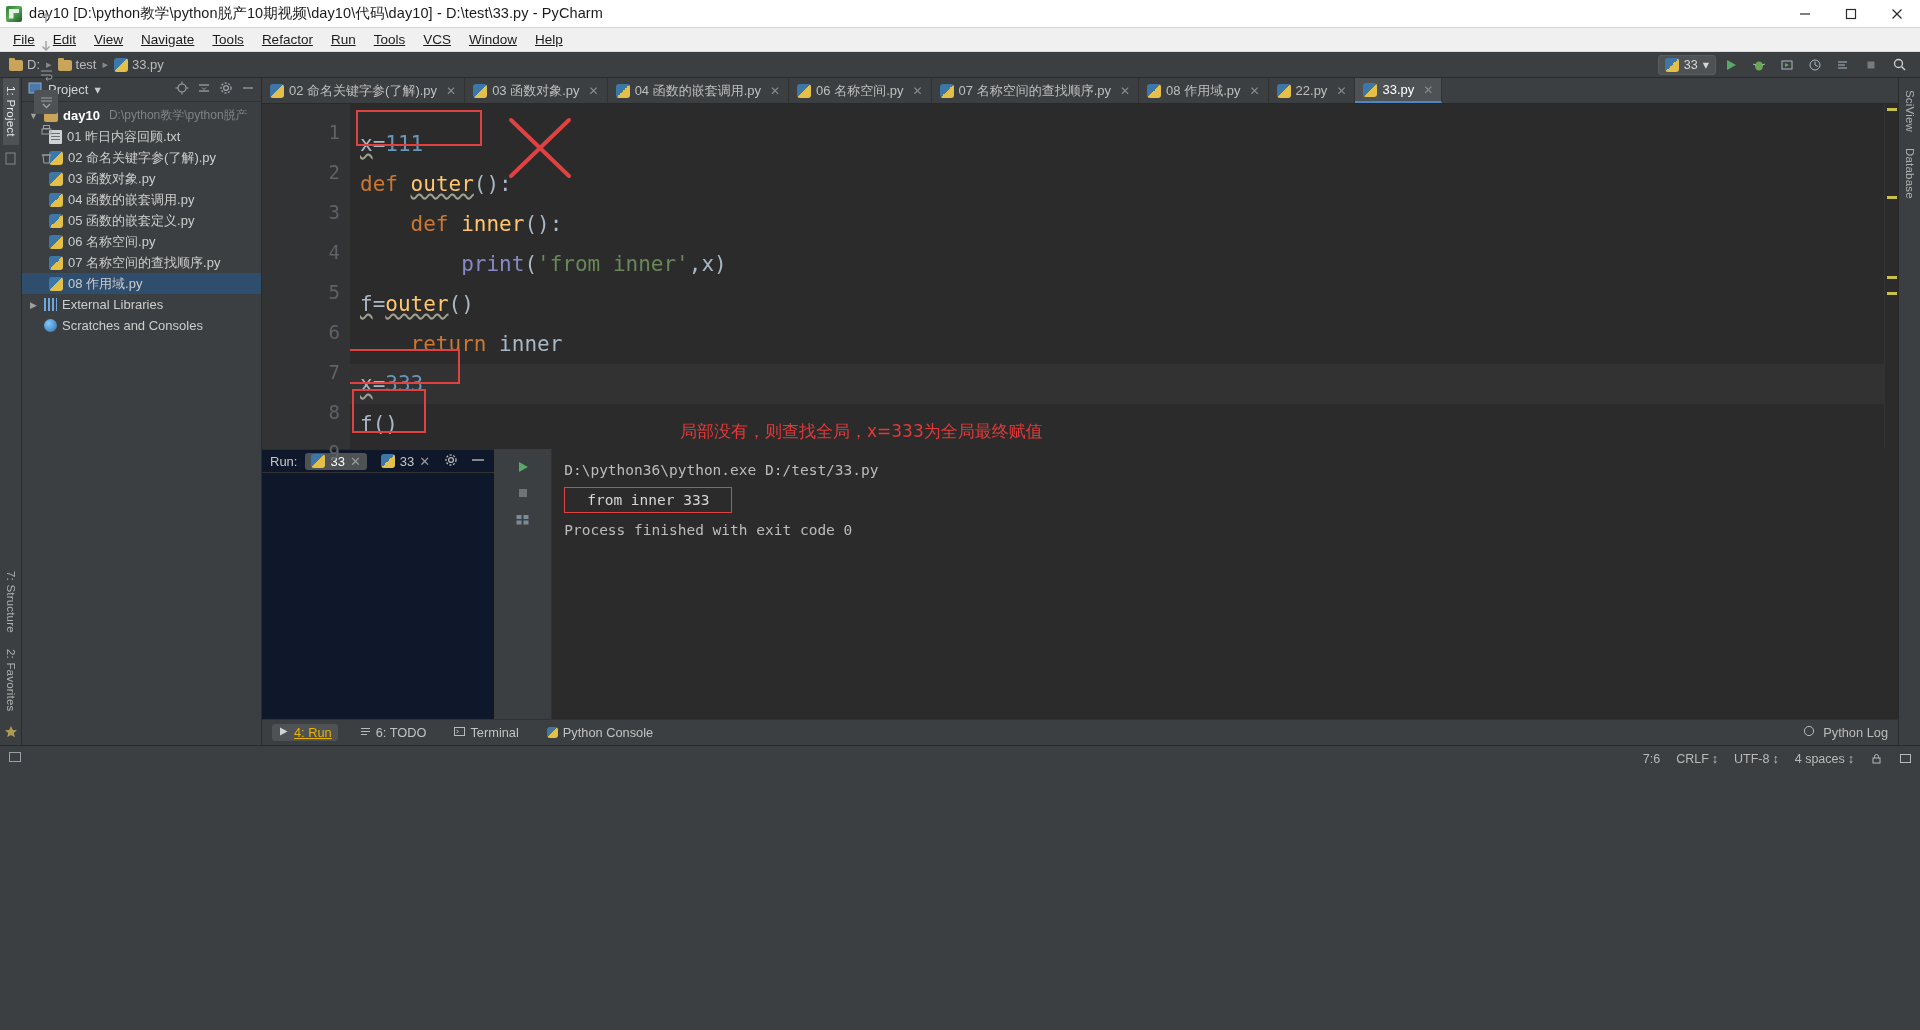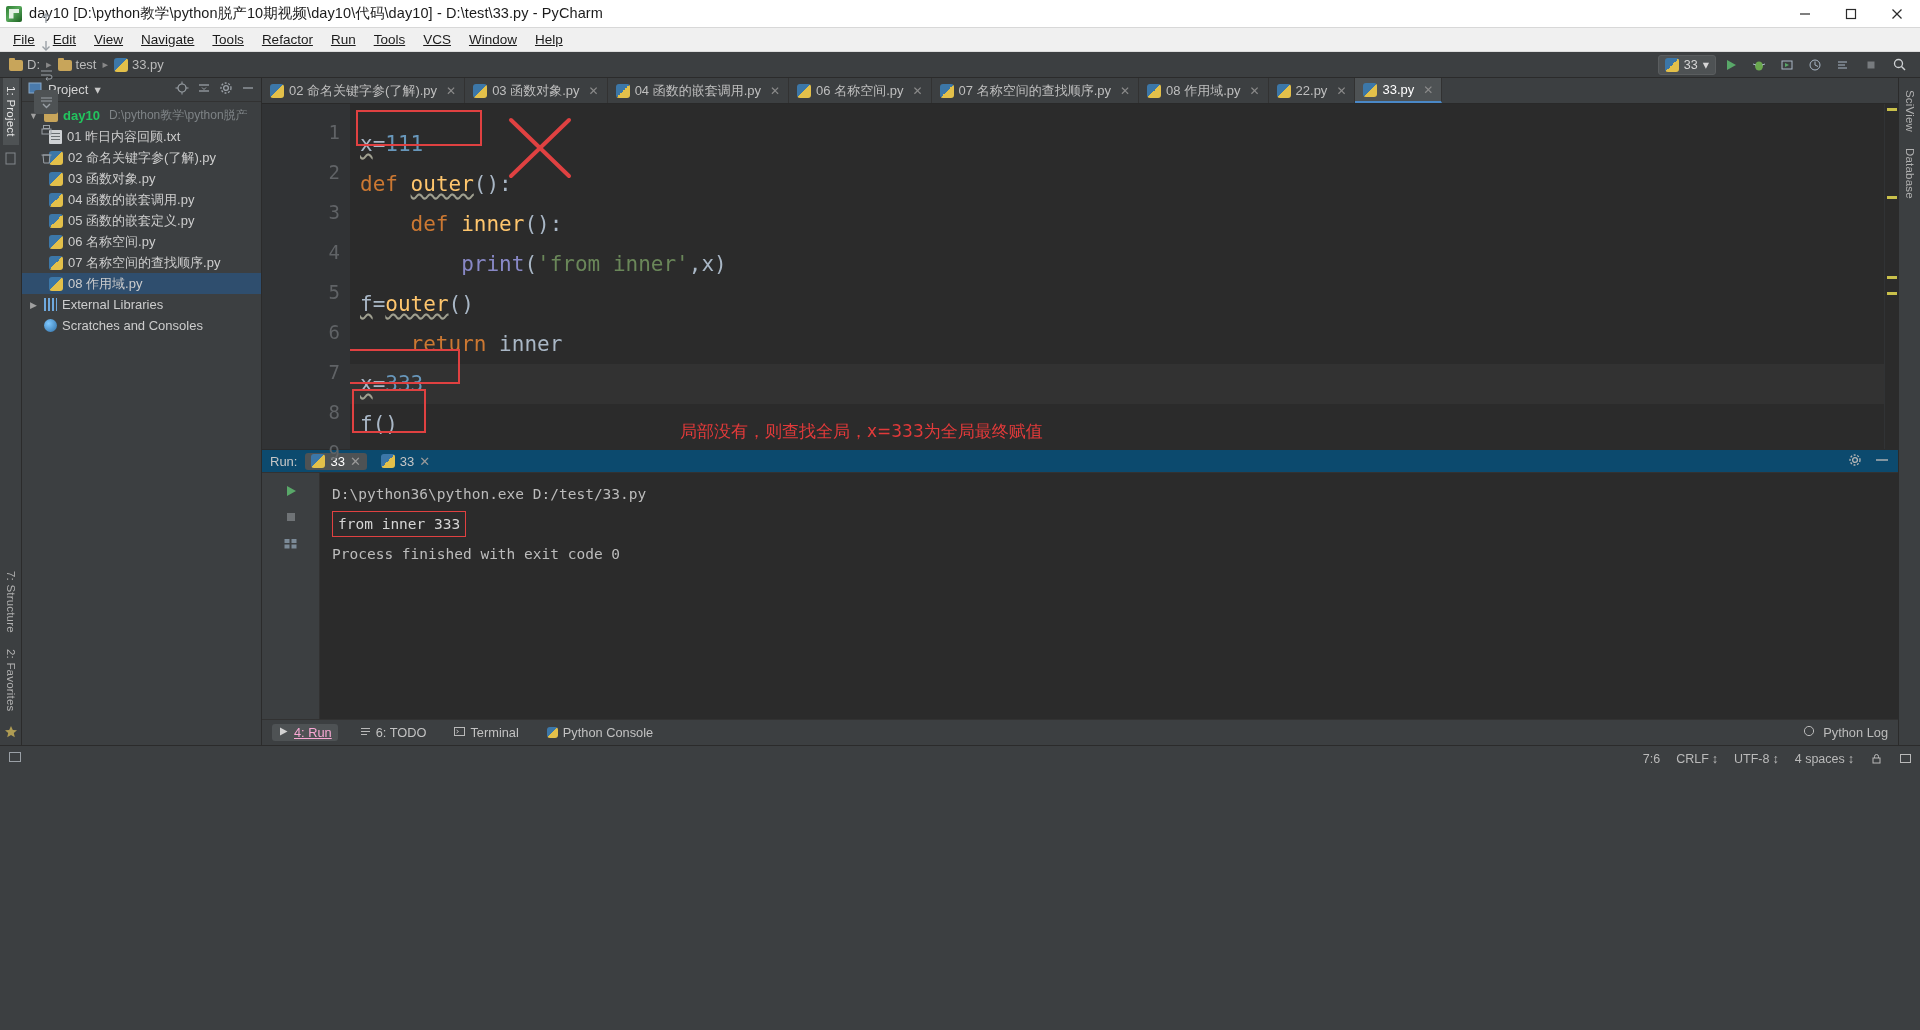--- a/index.html
+++ b/index.html
@@ -105,21 +105,21 @@
   .tnode {
     display: flex; align-items: center; height: 21px; padding-left: 6px; gap: 5px; white-space: nowrap;
   }
   .tnode.sel { background: #2f4e6e; }
   .twist {
     width: 11px; height: 11px; display: inline-block; color: #a0a0a0; font-size: 9px;
     display: flex; align-items: center; justify-content: center;
   }
   .tindent { width: 16px; display: inline-block; flex: 0 0 16px; }
   .tlabel { font-size: 13px; color: #cdcdcd; }
-  .tlabel.bold { font-weight: bold; color: #22c55e; }
+  .tlabel.bold { font-weight: bold; color: #ffffff; }
   .tpath { font-size: 12px; color: #7e8386; margin-left: 4px; overflow: hidden; }
   .ico-txt {
     width: 13px; height: 14px; background: #cfd2d4; border-radius: 1px; position: relative;
   }
   .ico-txt::after {
     content: ""; position: absolute; left: 2px; top: 3px; right: 2px; height: 1px;
     background: #6a6f72; box-shadow: 0 3px 0 #6a6f72, 0 6px 0 #6a6f72;
   }
   .ico-lib {
     width: 13px; height: 13px;
@@ -184,21 +184,21 @@
   }
   .marker { position: absolute; right: 1px; width: 10px; height: 3px; }
 
   
   .rightstrip {
     width: 22px; flex: 0 0 22px; background: #3c3f41; border-left: 1px solid #2b2b2b;
     display: flex; flex-direction: column; align-items: center; padding-top: 4px;
   }
 
   
-  .runpanel { height: 270px; flex: 0 0 270px; display: flex; flex-direction: column; background: #0c4a6e; }
+  .runpanel { height: 270px; flex: 0 0 270px; display: flex; flex-direction: row; background: #0f172a; }
   .run-head {
     height: 24px; flex: 0 0 24px; display: flex; align-items: center; gap: 8px; padding: 0 8px;
     font-size: 13px; color: #c6c6c6; border-top: 1px solid #2b2b2b; border-bottom: 1px solid #323232;
   }
   .run-tab {
     display: flex; align-items: center; gap: 5px; padding: 1px 6px; border-radius: 3px; font-size: 13px;
   }
   .run-tab.active { background: #4e5254; color: #ffffff; }
   .run-head-right { margin-left: auto; display: flex; align-items: center; gap: 12px; color: #a8a8a8; }
   .run-body { flex: 1 1 auto; display: flex; min-height: 0; }
@@ -209,38 +209,38 @@
   .rt-btn {
     width: 24px; height: 24px; display: flex; align-items: center; justify-content: center;
     border-radius: 3px; color: #a9b7c6;
   }
   .rt-btn.on { background: #4e5254; }
   .console {
     flex: 1 1 auto; background: #2b2b2b; font-family: "DejaVu Sans Mono", monospace; font-size: 14.5px;
     color: #bcbcbc; padding: 10px 12px; position: relative; overflow: hidden; line-height: 22px;
   }
   .console .outbox {
-    display: inline-block; border: 1.5px solid #e04141; padding: 1px 5px; color: #d6d6d6;
+    display: inline-block; border: 1.5px solid #e04141; padding: 1px 22px; color: #d6d6d6;
   }
 
   
   .statusbar {
     height: 26px; flex: 0 0 26px; background: #3c3f41; display: flex; align-items: center;
     font-size: 12.5px; color: #bababa; border-top: 1px solid #2b2b2b; padding: 0 8px; gap: 14px;
   }
   .sb-right { margin-left: auto; display: flex; align-items: center; gap: 16px; }
   .sb-item { display: flex; align-items: center; gap: 3px; white-space: nowrap; }
 
   
   .bottombar {
     height: 26px; flex: 0 0 26px; background: #3c3f41; display: flex; align-items: center;
     gap: 16px; padding: 0 10px; border-top: 1px solid #323232; font-size: 12.8px; color: #c2c2c2;
   }
   .bb-item { display: flex; align-items: center; gap: 5px; padding: 1px 6px; border-radius: 3px; }
-  .bb-item.active { background: #4e5254; color: #f9a8d4; }
+  .bb-item.active { background: #4e5254; color: #eab308; }
   .bb-right { margin-left: auto; display: flex; align-items: center; gap: 8px; color: #bcbcbc; }
   .u { text-decoration: underline; }
 </style>
 </head>
 <body>
 
 <div class="app">
 
   <div class="titlebar">
     <div class="tb-icon"></div>

